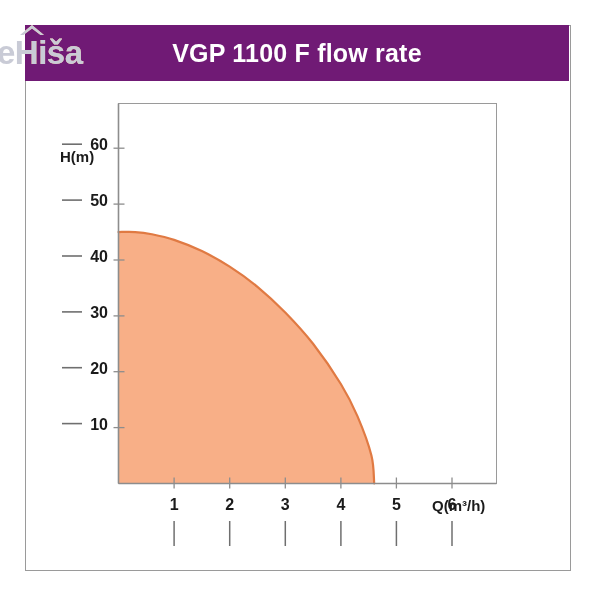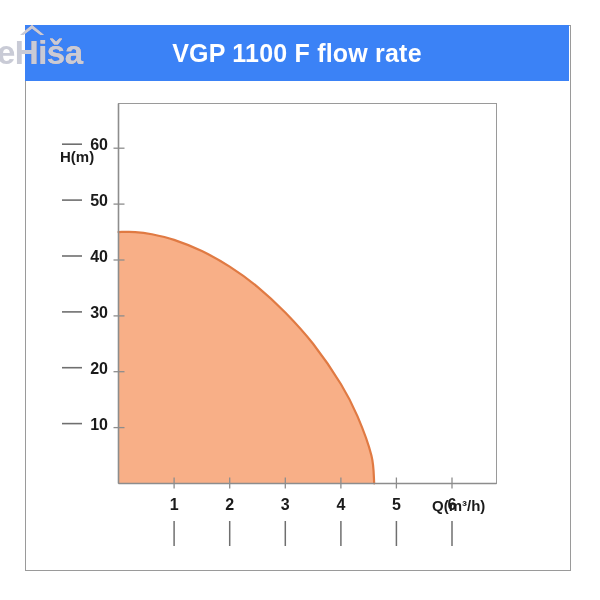--- a/index.html
+++ b/index.html
@@ -55,21 +55,21 @@
     height: 22px;
   }
 
   
   #titlebar {
     position: absolute;
     left: 25px;
     top: 25px;
     width: 544px;
     height: 56px;
-    background: #3b82f6;
+    background: #701a75;
     z-index: 3;
   }
   #title-text {
     position: absolute;
     left: 0;
     top: 0;
     width: 100%;
     height: 56px;
     line-height: 56px;
     text-align: center;

